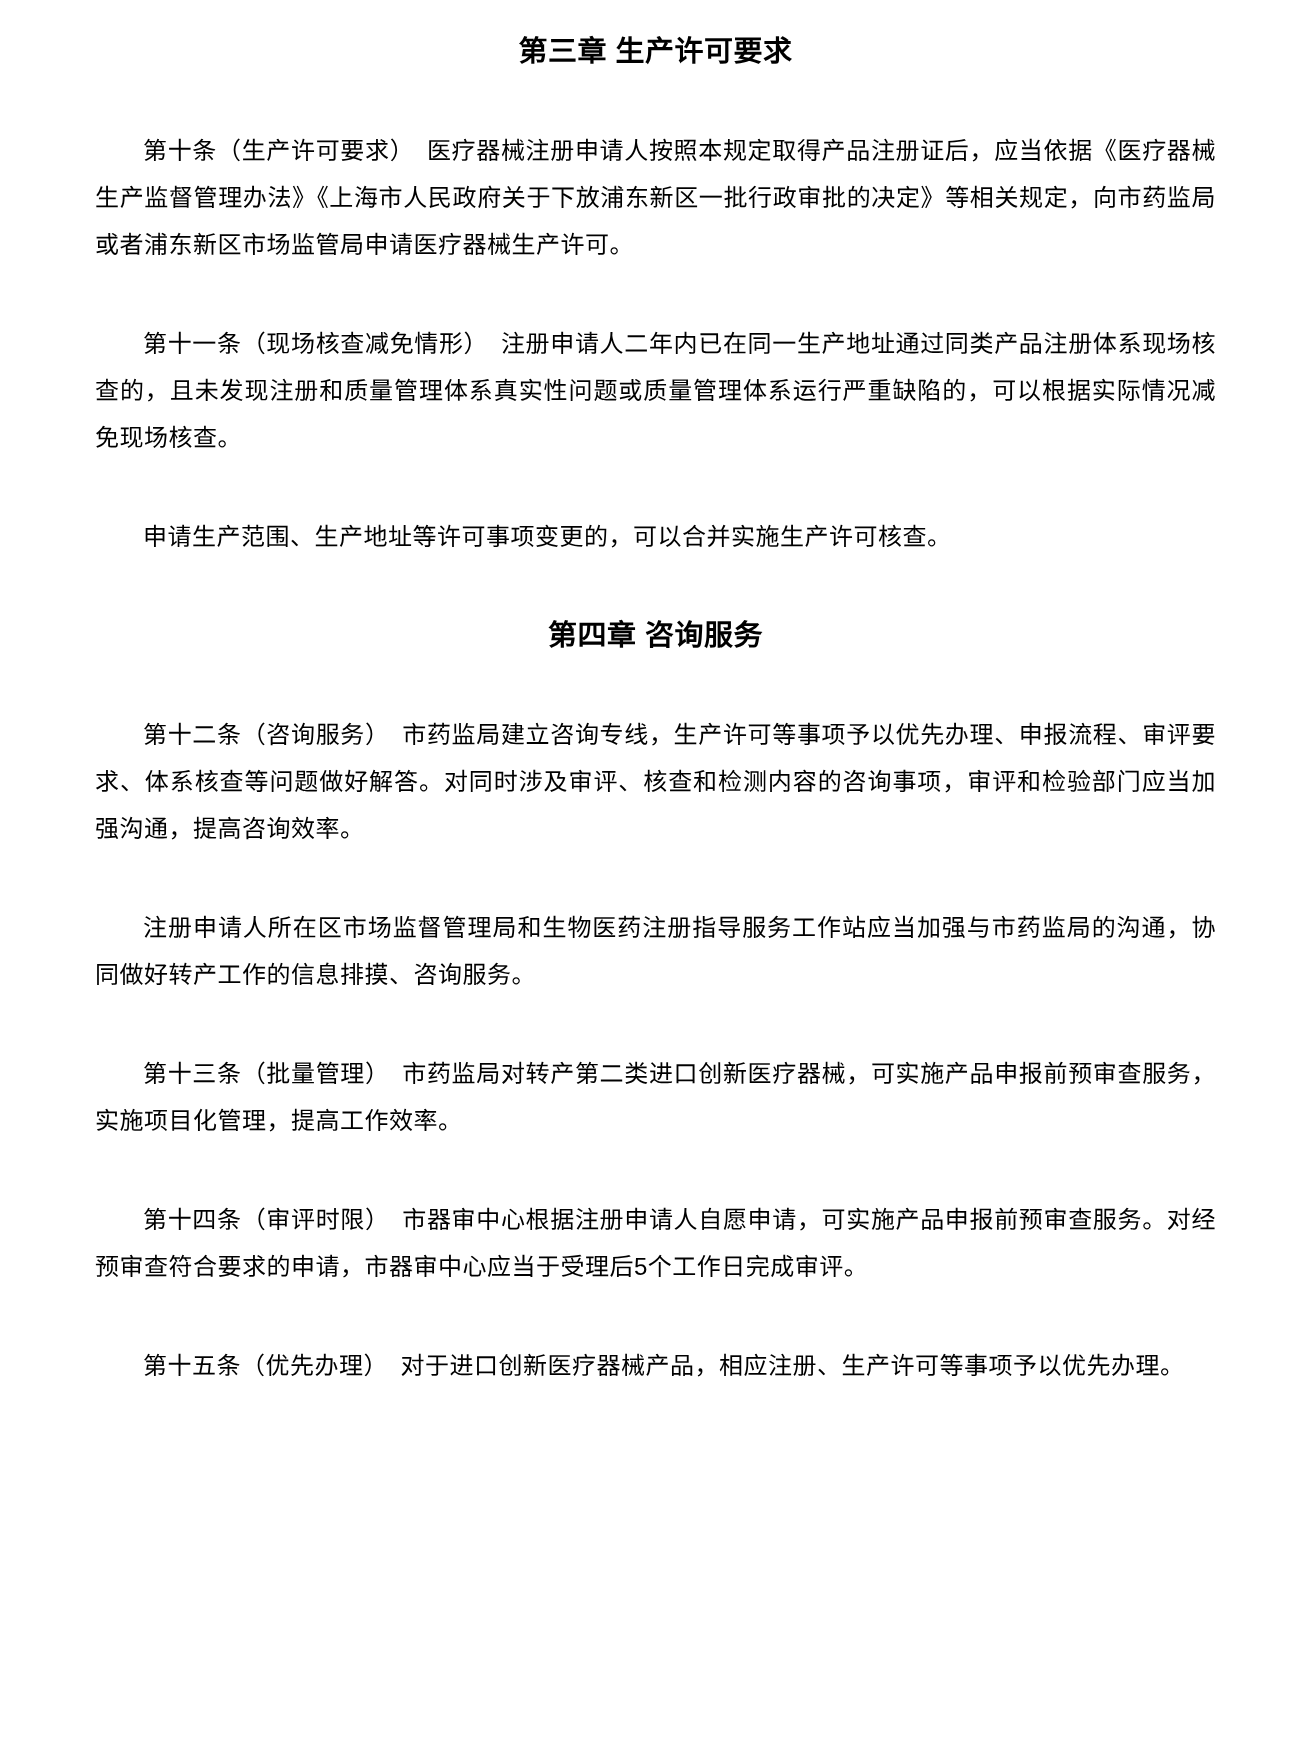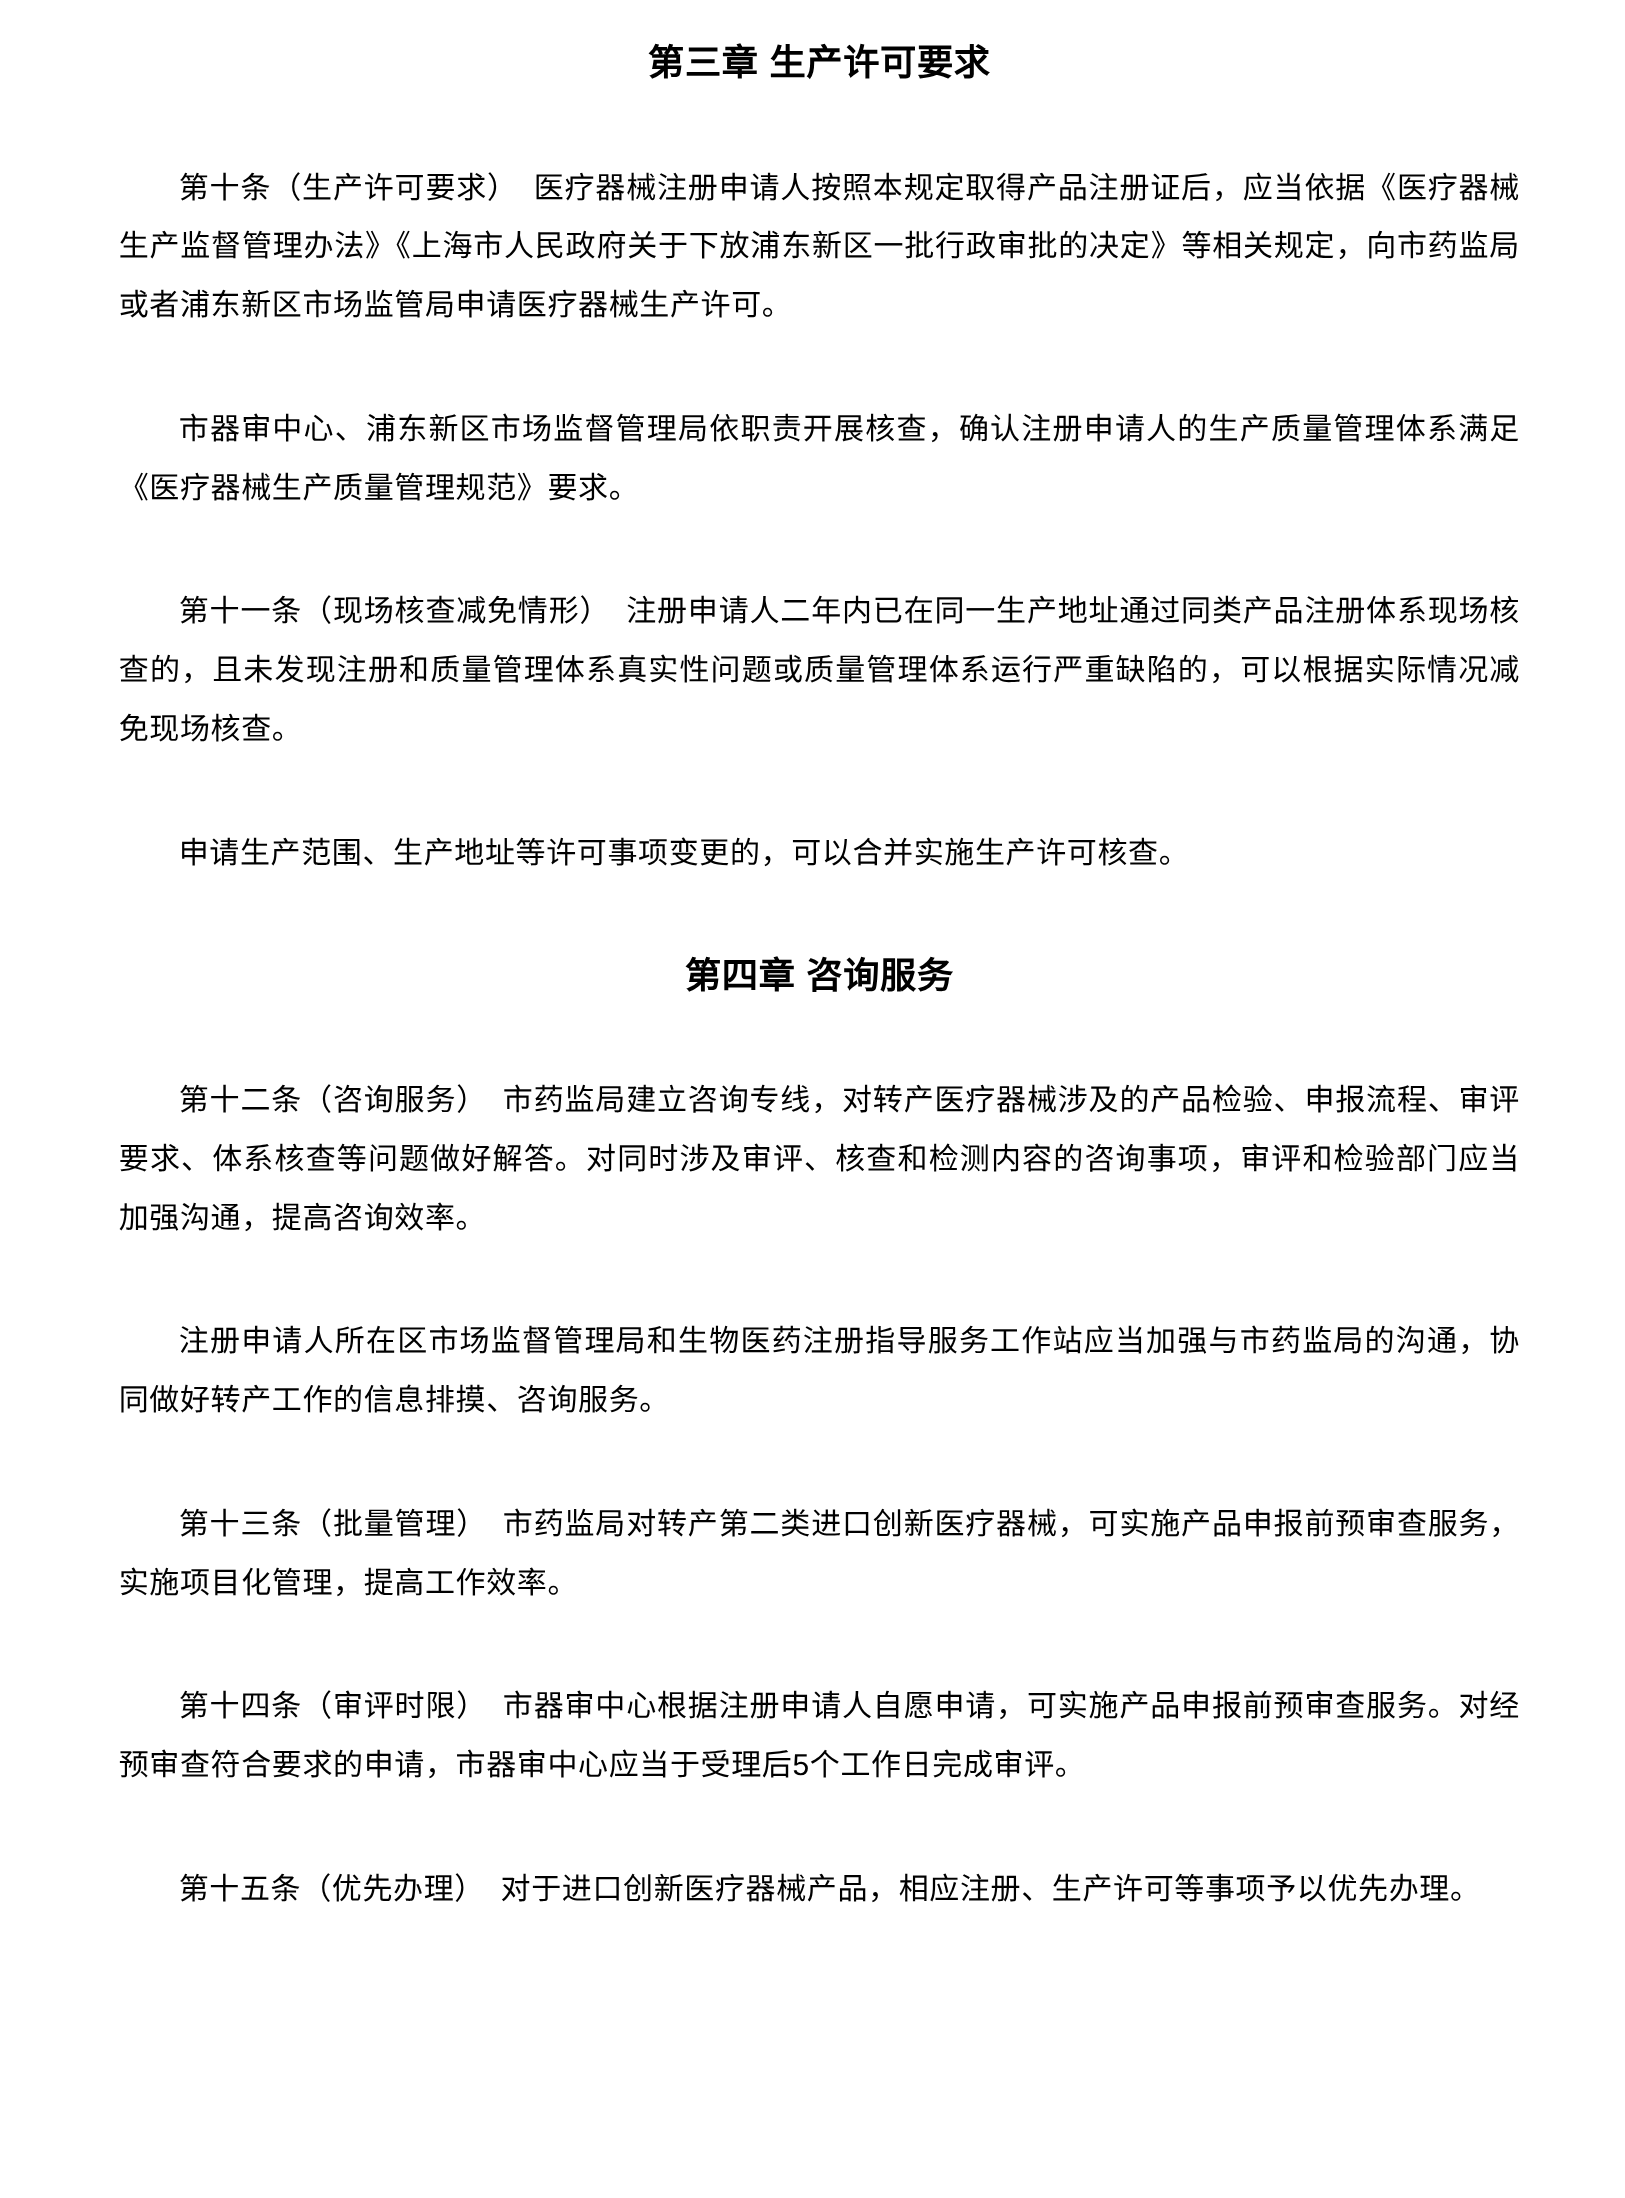--- a/index.html
+++ b/index.html
@@ -34,22 +34,21 @@
     text-align: justify;
     text-indent: 2em;
   }
 </style>
 </head>
 <body>
 
 <div class="page">
   <h2 class="doc-block chapter-heading">第三章 生产许可要求</h2>
   <p class="doc-block paragraph">第十条（生产许可要求）　医疗器械注册申请人按照本规定取得产品注册证后，应当依据《医疗器械生产监督管理办法》《上海市人民政府关于下放浦东新区一批行政审批的决定》等相关规定，向市药监局或者浦东新区市场监管局申请医疗器械生产许可。</p>
-  <p class="doc-block paragraph">市器审中心、浦东新区市场监督管理局依职责开展核查，确认注册申请人的生产质量管理体系满足《医疗器械生产质量管理规范》要求。</p>
   <p class="doc-block paragraph">第十一条（现场核查减免情形）　注册申请人二年内已在同一生产地址通过同类产品注册体系现场核查的，且未发现注册和质量管理体系真实性问题或质量管理体系运行严重缺陷的，可以根据实际情况减免现场核查。</p>
   <p class="doc-block paragraph">申请生产范围、生产地址等许可事项变更的，可以合并实施生产许可核查。</p>
   <h2 class="doc-block chapter-heading">第四章 咨询服务</h2>
-  <p class="doc-block paragraph">第十二条（咨询服务）　市药监局建立咨询专线，对转产医疗器械涉及的产品检验、申报流程、审评要求、体系核查等问题做好解答。对同时涉及审评、核查和检测内容的咨询事项，审评和检验部门应当加强沟通，提高咨询效率。</p>
+  <p class="doc-block paragraph">第十二条（咨询服务）　市药监局建立咨询专线，生产许可等事项予以优先办理、申报流程、审评要求、体系核查等问题做好解答。对同时涉及审评、核查和检测内容的咨询事项，审评和检验部门应当加强沟通，提高咨询效率。</p>
   <p class="doc-block paragraph">注册申请人所在区市场监督管理局和生物医药注册指导服务工作站应当加强与市药监局的沟通，协同做好转产工作的信息排摸、咨询服务。</p>
   <p class="doc-block paragraph">第十三条（批量管理）　市药监局对转产第二类进口创新医疗器械，可实施产品申报前预审查服务，实施项目化管理，提高工作效率。</p>
   <p class="doc-block paragraph">第十四条（审评时限）　市器审中心根据注册申请人自愿申请，可实施产品申报前预审查服务。对经预审查符合要求的申请，市器审中心应当于受理后5个工作日完成审评。</p>
   <p class="doc-block paragraph">第十五条（优先办理）　对于进口创新医疗器械产品，相应注册、生产许可等事项予以优先办理。</p>
 </div>
 
 </body></html>

